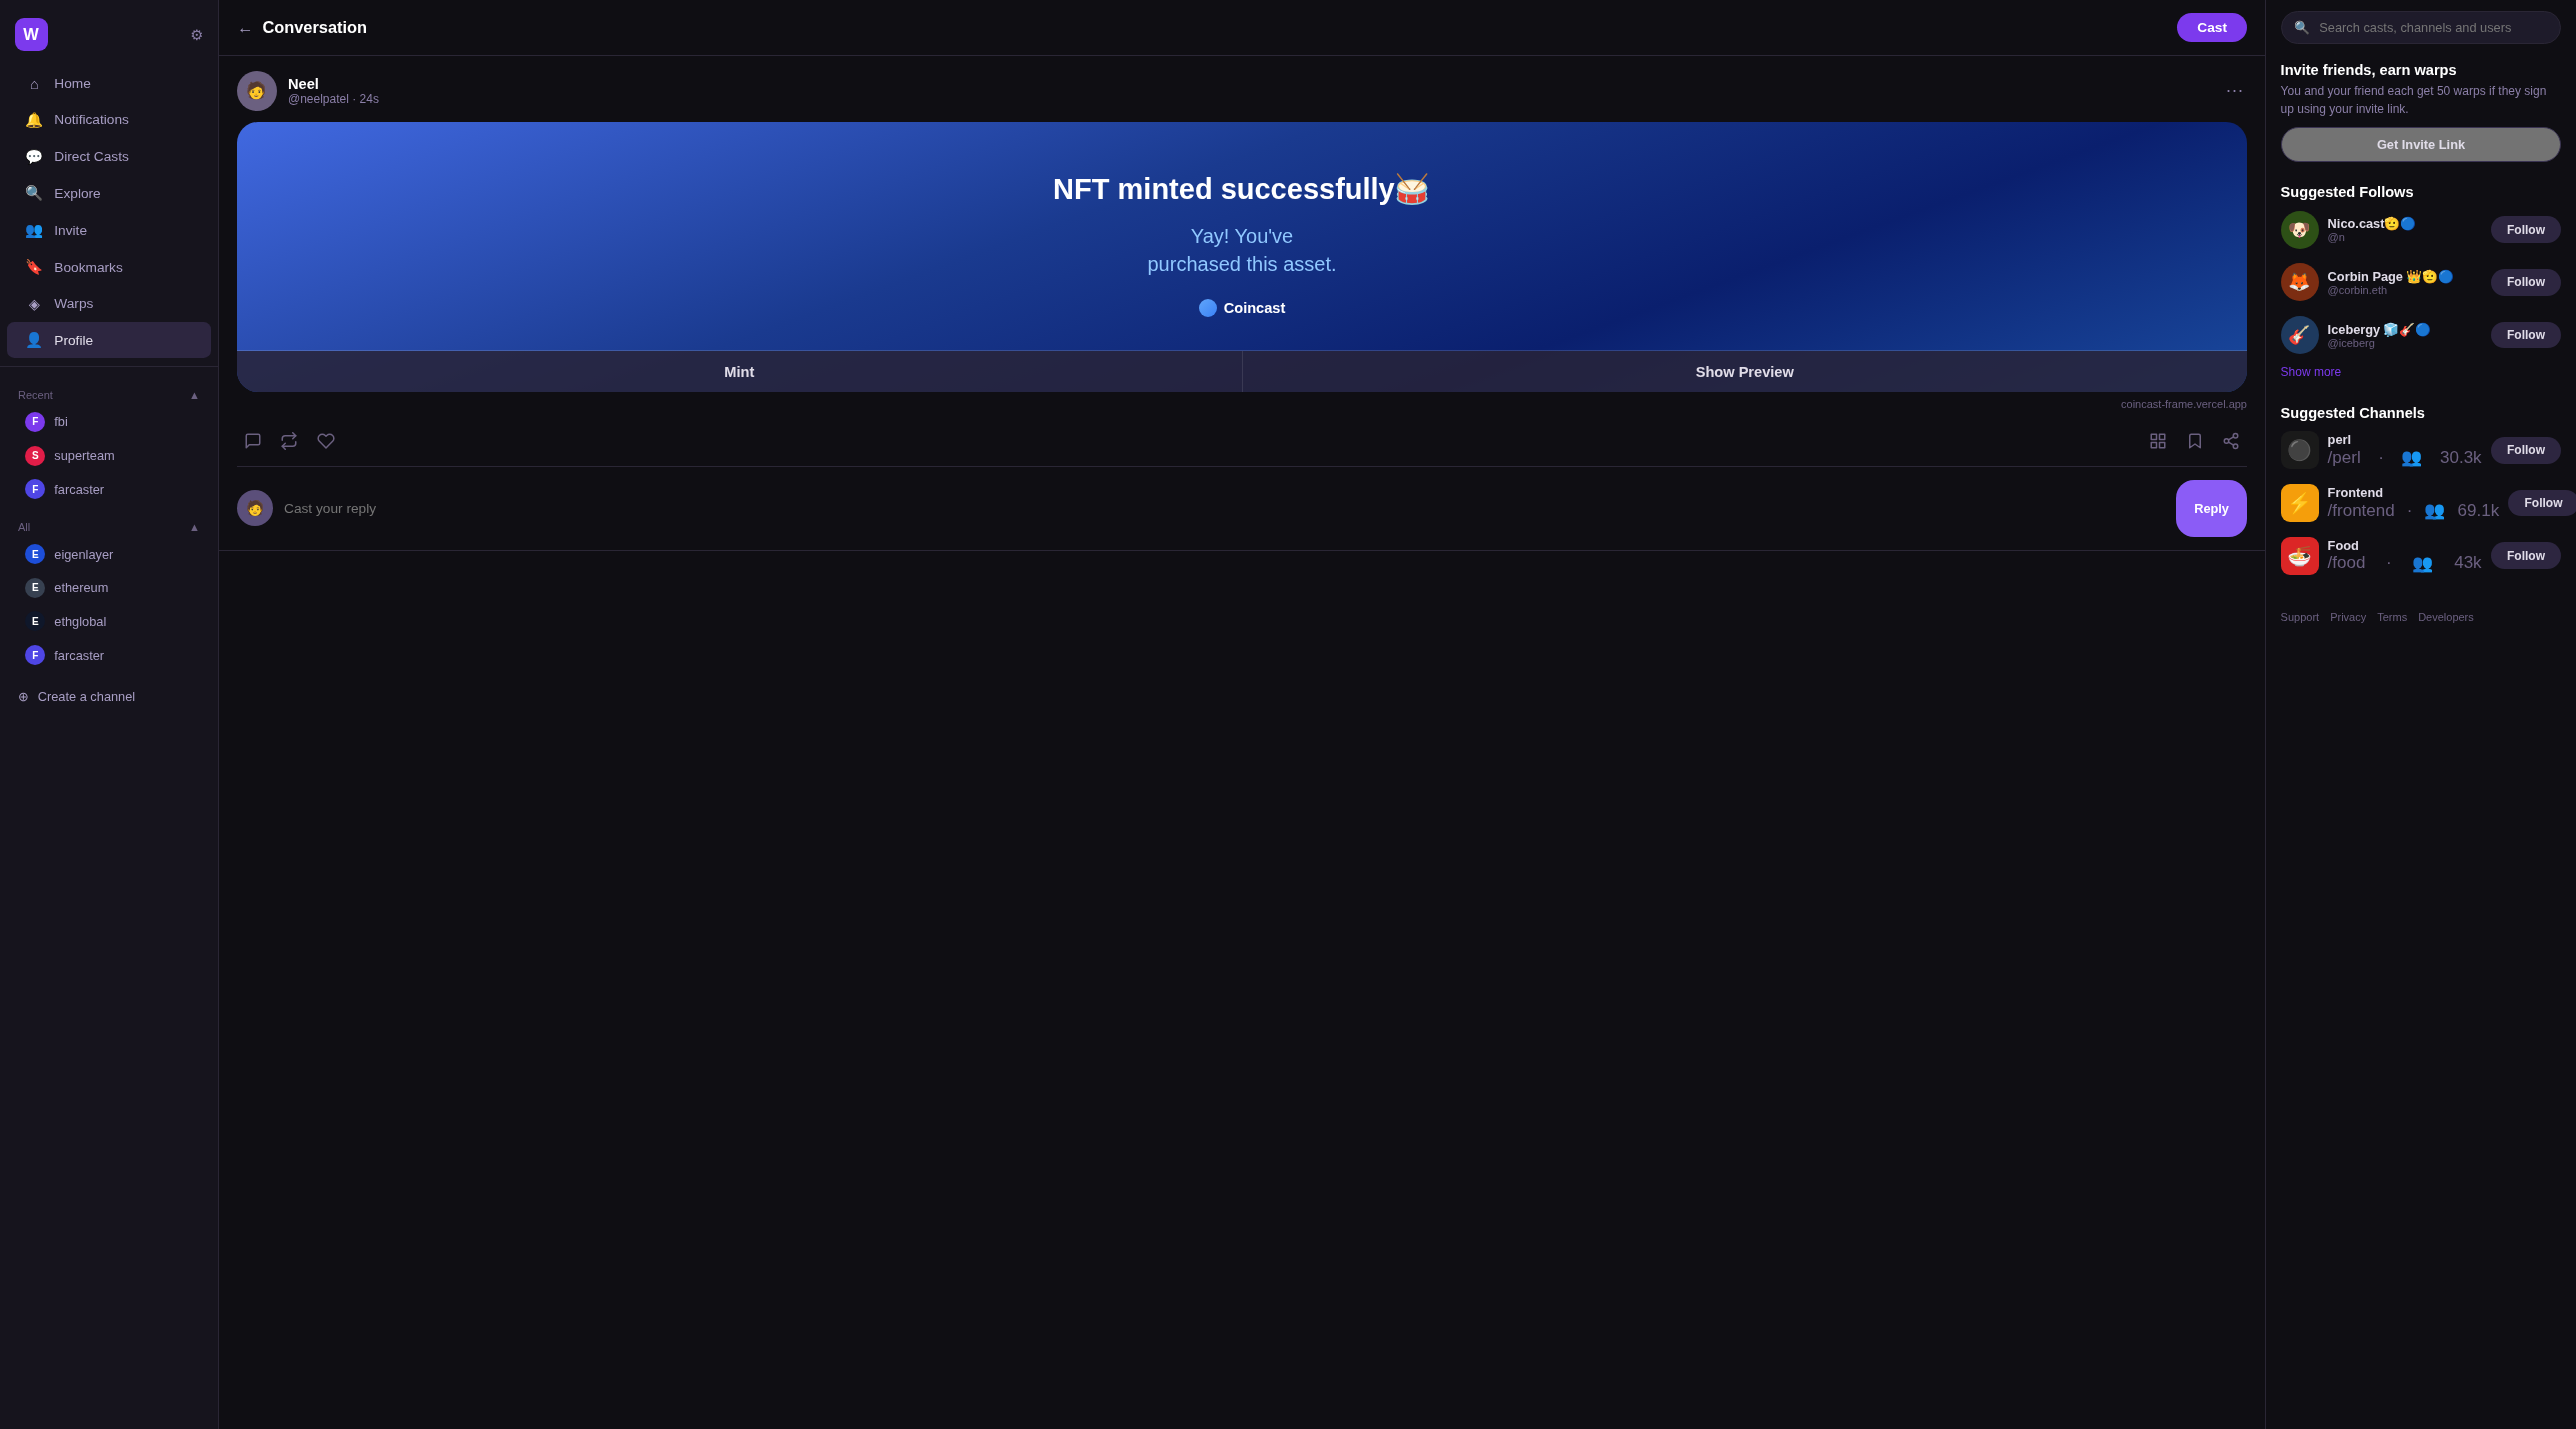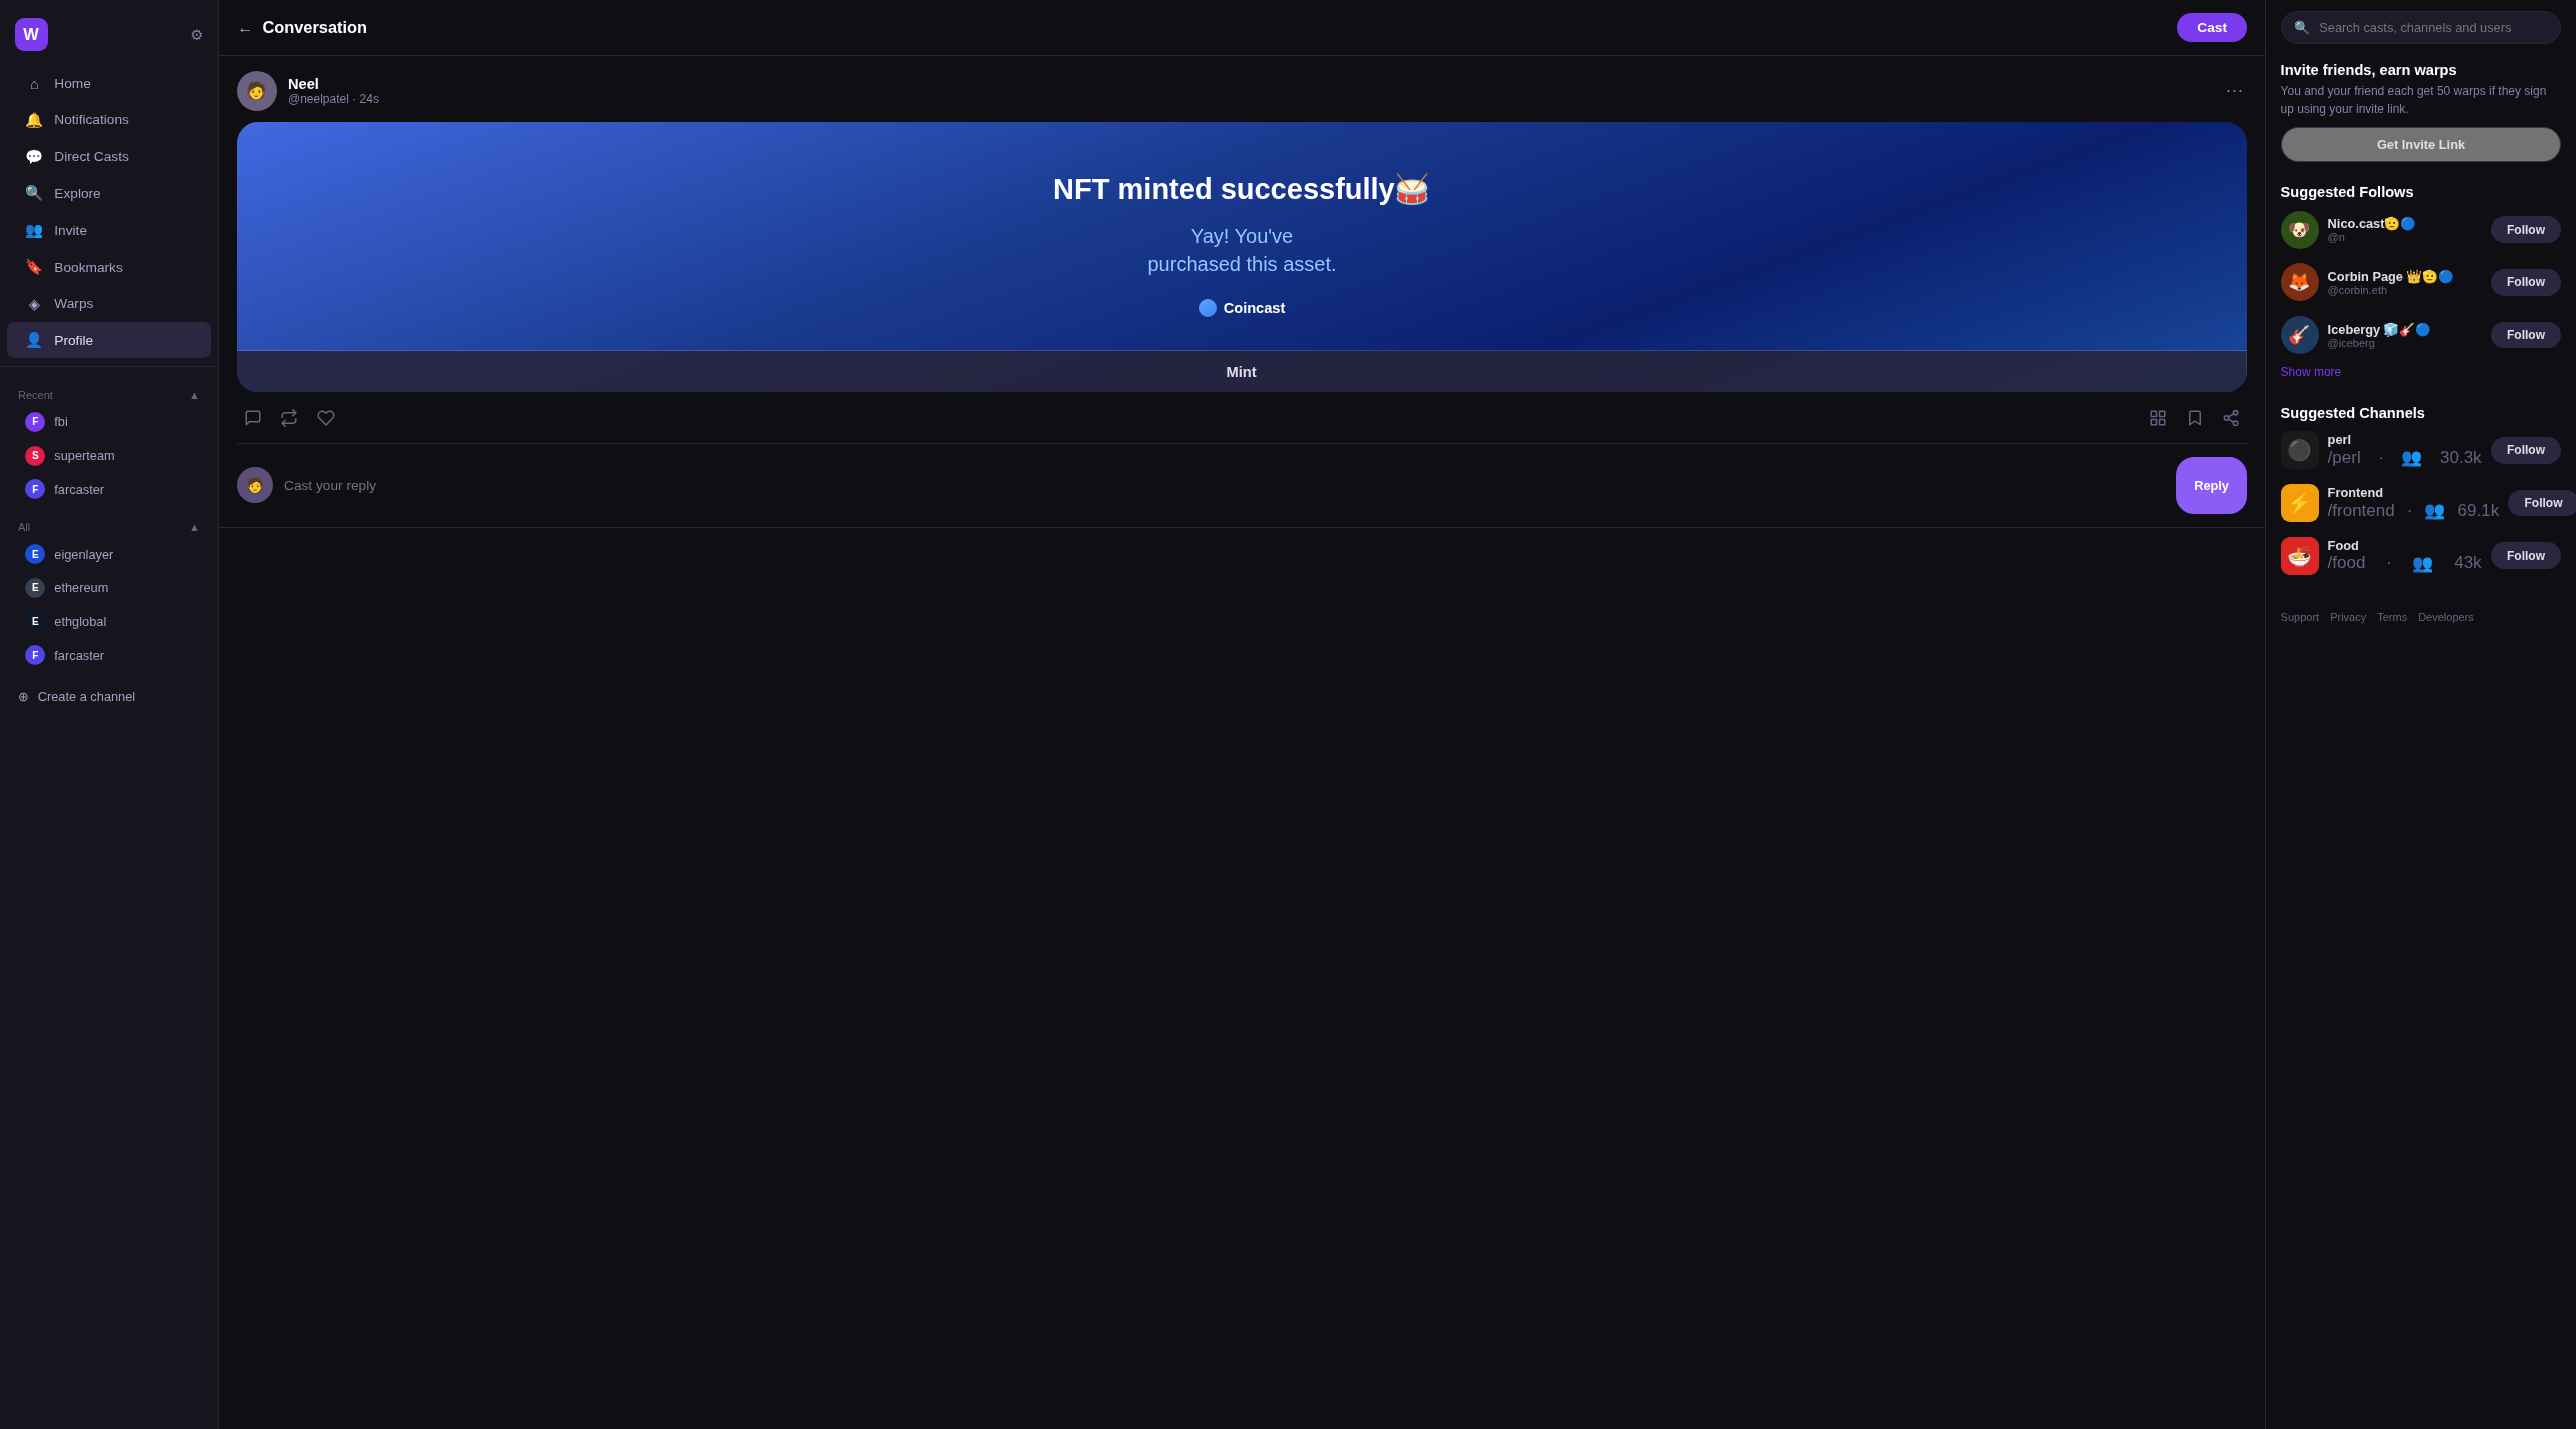--- a/index.html
+++ b/index.html
@@ -615,23 +615,25 @@
       <div class="nft-image-area">
         <div class="nft-title">NFT minted successfully🥁</div>
         <div class="nft-subtitle">Yay! You've<br>purchased this asset.</div>
         <div class="nft-brand">
           <div class="nft-brand-dot"></div>
           <span class="nft-brand-text">Coincast</span>
         </div>
       </div>
       <div class="nft-actions">
         <button class="nft-btn">Mint</button>
-      </div>
-    </div>
-
+        <button class="nft-btn">Show Preview</button>
+      </div>
+    </div>
+
+    <div class="post-link">coincast-frame.vercel.app</div>
 
     <div class="post-actions">
       <button class="action-btn" title="Comment">
         <svg width="18" height="18" viewBox="0 0 24 24" fill="none" stroke="currentColor" stroke-width="2" stroke-linecap="round" stroke-linejoin="round">
             <path d="M21 15a2 2 0 0 1-2 2H7l-4 4V5a2 2 0 0 1 2-2h14a2 2 0 0 1 2 2z"></path>
           </svg>
       </button>
       <button class="action-btn" title="Recast">
         <svg width="18" height="18" viewBox="0 0 24 24" fill="none" stroke="currentColor" stroke-width="2" stroke-linecap="round" stroke-linejoin="round">
             <polyline points="17 1 21 5 17 9"></polyline>

